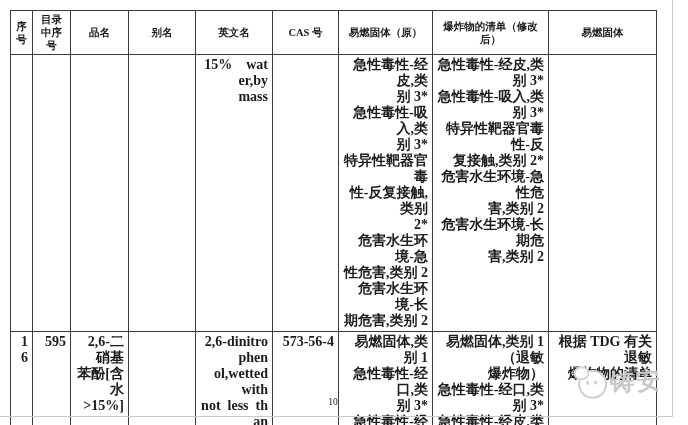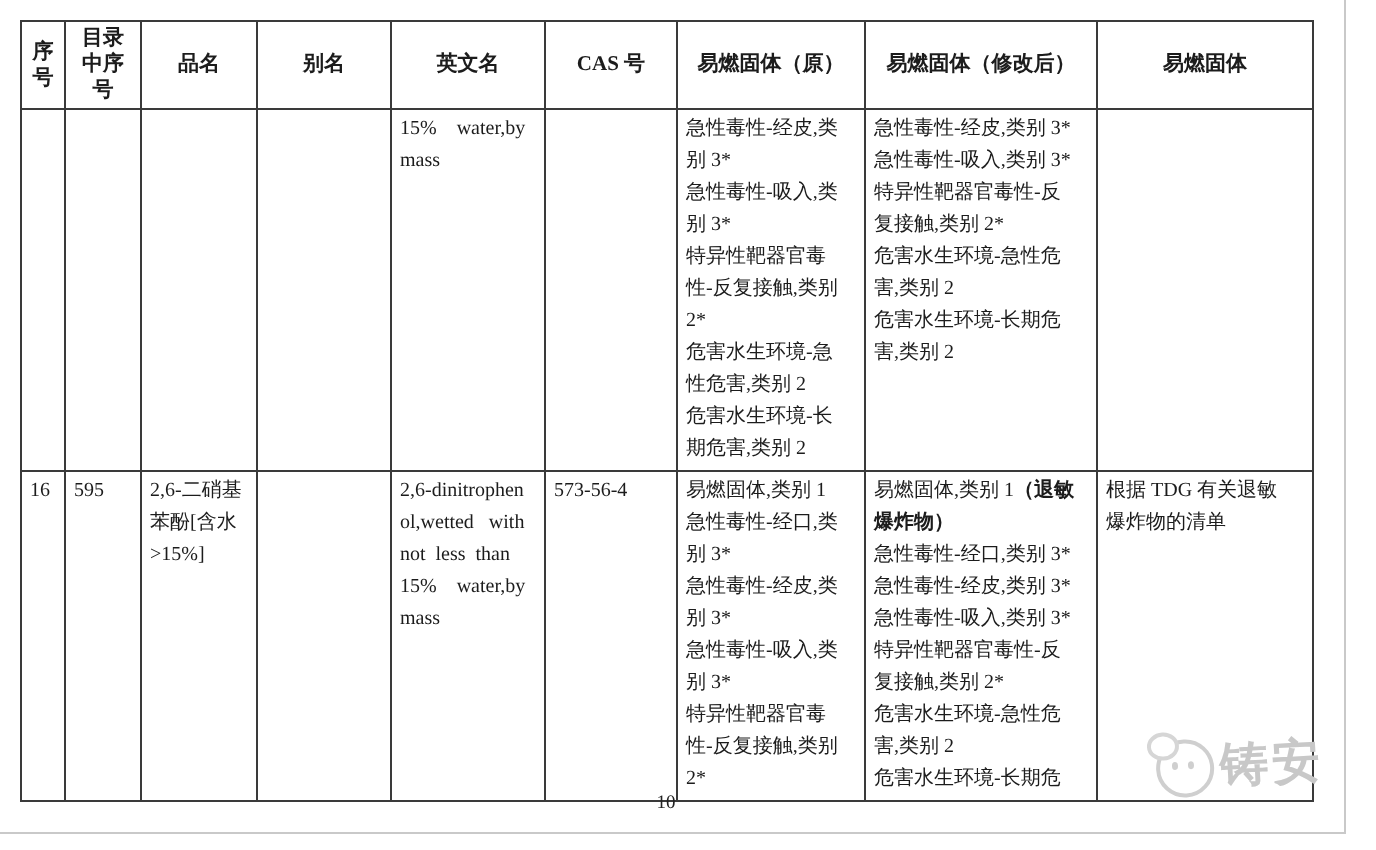--- a/index.html
+++ b/index.html
@@ -9,27 +9,27 @@
     font-family:"Liberation Serif","DejaVu Serif",serif;
     color:#1c1c1c;
   }
   table.doc {
     position:absolute; left:10px; top:10px; width:646px;
     border-collapse:collapse; table-layout:fixed;
   }
   table.doc td, table.doc th {
     border:1px solid #3a3a3a;
     padding:2px 4px;
-    font-size:10px;
+    font-size:14px;
     line-height:16px;
     white-space:pre-wrap;
     overflow:hidden;
     vertical-align:top;
-    text-align:left;
-    font-weight:normal;
+    text-align:right;
+    font-weight:bold;
     word-break:break-all;
   }
   table.doc th {
     font-weight:bold;
     font-size:10.5px;
     text-align:center;
     vertical-align:middle;
     line-height:13px;
   }
   td.c   { text-align:center; }
@@ -91,21 +91,21 @@
       <th>序
 号</th>
       <th>目录
 中序
 号</th>
       <th>品名</th>
       <th>别名</th>
       <th>英文名</th>
       <th>CAS 号</th>
       <th>易燃固体（原）</th>
-      <th>易燃固体（修改后）</th>
+      <th>爆炸物的清单（修改后）</th>
       <th>易燃固体</th>
     </tr>
 
     <tr class="row-a">
       <td class="c"></td>
       <td class="c"></td>
       <td></td>
       <td></td>
       <td class="eng">15%    water,by
 mass</td>

